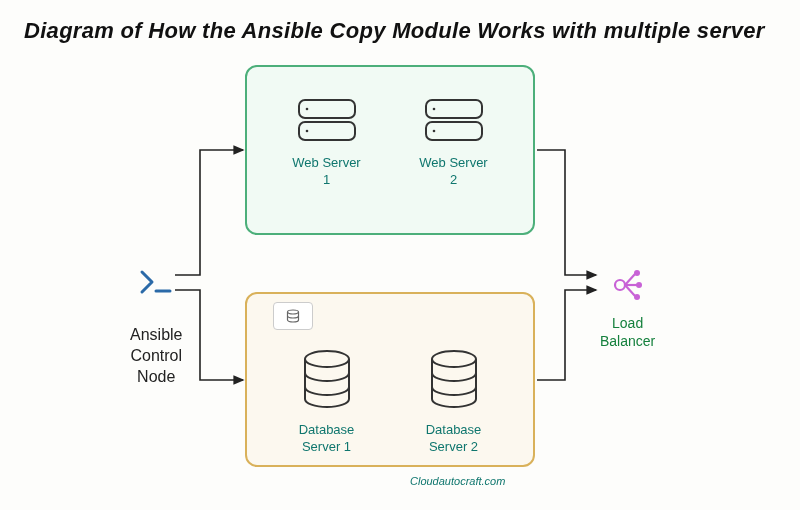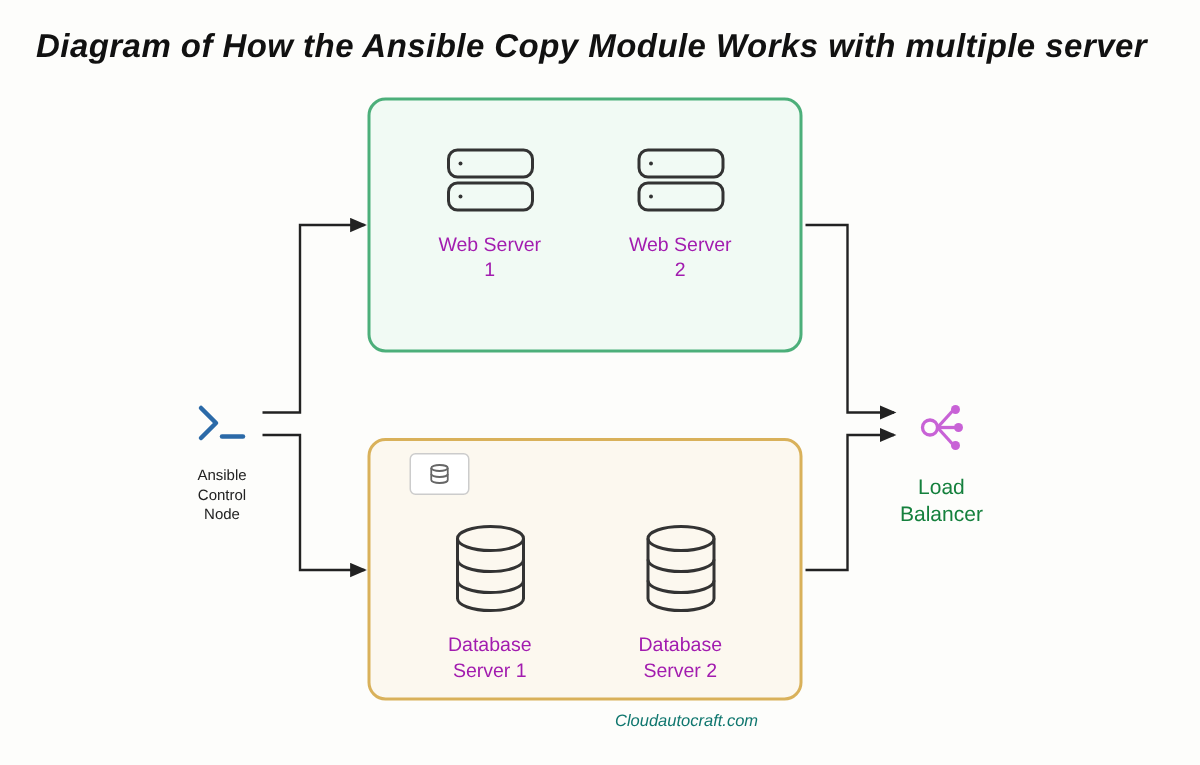--- a/index.html
+++ b/index.html
@@ -31,22 +31,22 @@
   }
 
   
   .control-node {
     position: absolute;
     left: 130px;
     top: 268px;
     text-align: center;
   }
   .control-node .label {
-    margin-top: 10px;
-    font-size: 10px;
+    margin-top: 25px;
+    font-size: 16px;
     color: #222;
     line-height: 1.3;
   }
 
   
   .load-balancer {
     position: absolute;
     left: 600px;
     top: 268px;
     text-align: center;
@@ -95,21 +95,21 @@
     margin-left: 10px;
   }
   .group-body {
     display: flex;
     justify-content: space-around;
     margin-top: 16px;
   }
   .node-col {
     text-align: center;
     font-size: 13px;
-    color: #a21caf;
+    color: #0f766e;
     line-height: 1.3;
   }
   .node-col .icon-slot {
     height: 58px;
     display: flex;
     align-items: center;
     justify-content: center;
     margin-bottom: 6px;
   }
   .db-group .node-col .icon-slot { height: 70px; }

